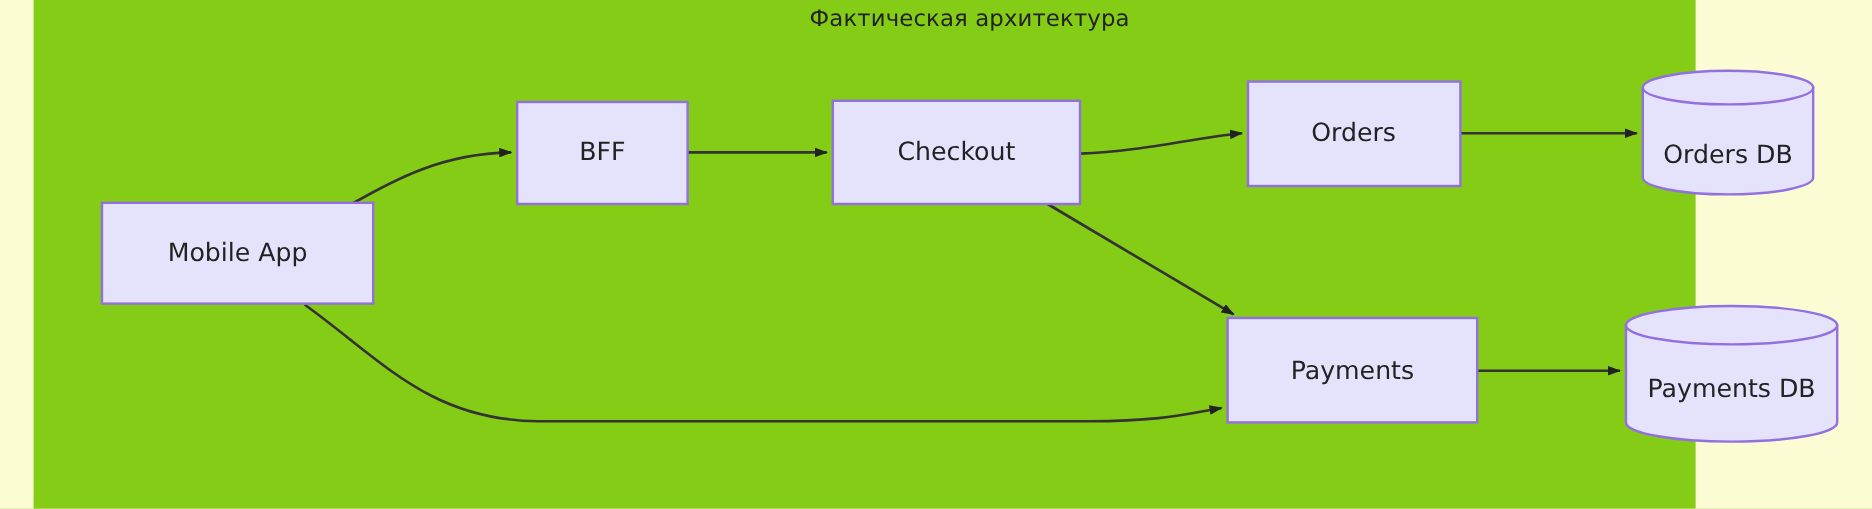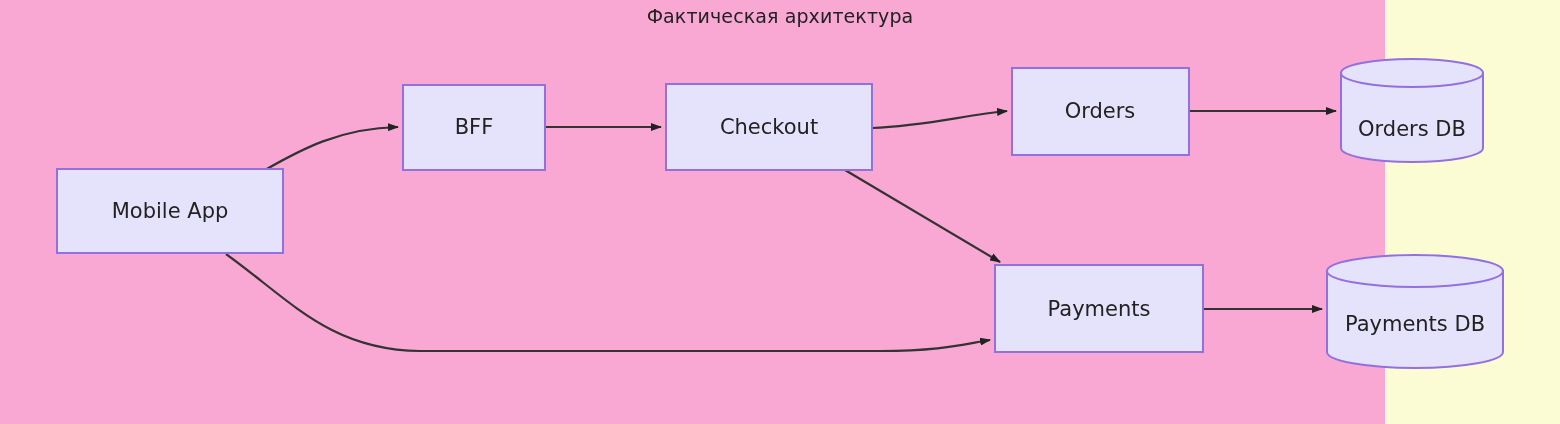--- a/index.html
+++ b/index.html
@@ -10,21 +10,22 @@
     width: 1560px;
     height: 424px;
     background: #fcfcd4;
     font-family: "DejaVu Sans", "Liberation Sans", sans-serif;
     overflow: hidden;
   }
   #diagram-root {
     position: relative;
     width: 1385px;
     height: 424px;
-    background: #f9a8d4;
+    background: #84cc16;
+    margin-left: 28px;
   }
   .diagram-title {
     position: absolute;
     left: 0;
     top: 5px;
     width: 1560px;
     text-align: center;
     font-size: 19px;
     color: #222222;
     letter-spacing: 0.1px;

